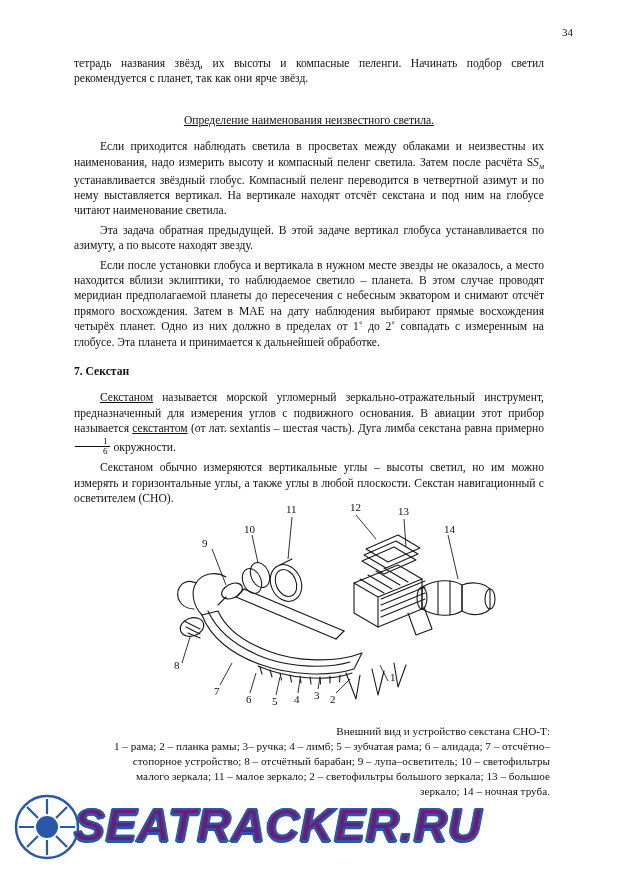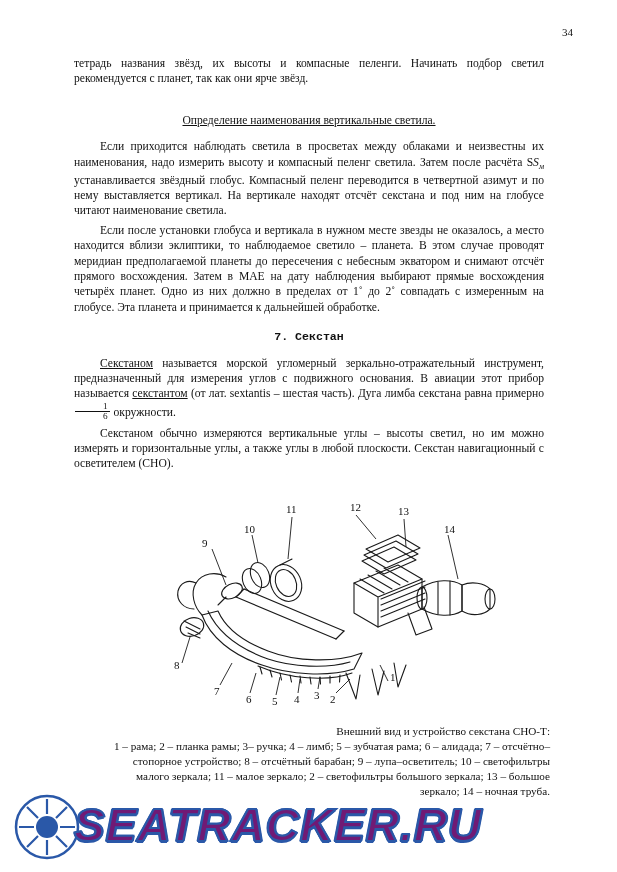--- a/index.html
+++ b/index.html
@@ -48,26 +48,25 @@
   .u {
     text-decoration: underline;
   }
   .heading-underlined {
     text-align: center;
     text-indent: 0;
     margin-top: 11px;
     margin-bottom: 11px;
   }
   .sec-heading {
-    text-align: center;
+    text-align: left;
     font-weight: bold;
     margin-top: 14px;
     margin-bottom: 11px;
     font-size: 11.6px;
-    font-family: Liberation Mono, monospace;
   }
   .gap-m { height: 11px; }
   .frac {
     display: inline-block;
     vertical-align: -0.38em;
     text-align: center;
     font-size: 9.2px;
     line-height: 1.02;
     margin: 0 1px;
   }
@@ -139,24 +138,25 @@
 <div class="page">
 
   <div class="page-number">34</div>
 
   <div class="content">
 
     <p><span>тетрадь названия звёзд, их высоты и компасные пеленги. Начинать подбор светил рекомендуется с планет, так как они ярче звёзд.</span></p>
 
     <div class="gap-m"></div>
 
-    <p class="heading-underlined"><span class="u">Определение наименования вертикальные светила.</span></p>
+    <p class="heading-underlined"><span class="u">Определение наименования неизвестного светила.</span></p>
 
     <p class="ind"><span>Если приходится наблюдать светила в просветах между облаками и неизвестны их наименования, надо измерить высоту и компасный пеленг светила. Затем после расчёта S</span><span style="font-style:italic;">S</span><sub class="italic">м</sub><span> устанавливается звёздный глобус. Компасный пеленг переводится в четвертной азимут и по нему выставляется вертикал. На вертикале находят отсчёт секстана и под ним на глобусе читают наименование светила.</span></p>
 
+    <p class="ind"><span>Эта задача обратная предыдущей. В этой задаче вертикал глобуса устанавливается по азимуту, а по высоте находят звезду.</span></p>
 
     <p class="ind"><span>Если после установки глобуса и вертикала в нужном месте звезды не оказалось, а место находится вблизи эклиптики, то наблюдаемое светило – планета. В этом случае проводят меридиан предполагаемой планеты до пересечения с небесным экватором  и снимают отсчёт прямого восхождения. Затем в МАЕ на дату наблюдения выбирают прямые восхождения четырёх планет. Одно из них должно в пределах от 1˚ до 2˚ совпадать с измеренным на глобусе. Эта планета и принимается к дальнейшей обработке.</span></p>
 
     <p class="sec-heading">7. Секстан</p>
 
     <p class="ind"><span class="u">Секстаном</span><span> называется морской угломерный зеркально-отражательный инструмент, предназначенный для измерения углов с подвижного основания. В авиации этот прибор называется </span><span class="u">секстантом</span><span> (от лат. sextantis – шестая часть). Дуга лимба секстана равна примерно </span><span class="frac"><span class="num">1</span><span class="den">6</span></span><span> окружности.</span></p>
 
     <p class="ind"><span>Секстаном обычно измеряются вертикальные углы – высоты светил, но им можно измерять и горизонтальные углы, а также углы в любой плоскости. Секстан навигационный с осветителем (СНО).</span></p>
 
   </div>

